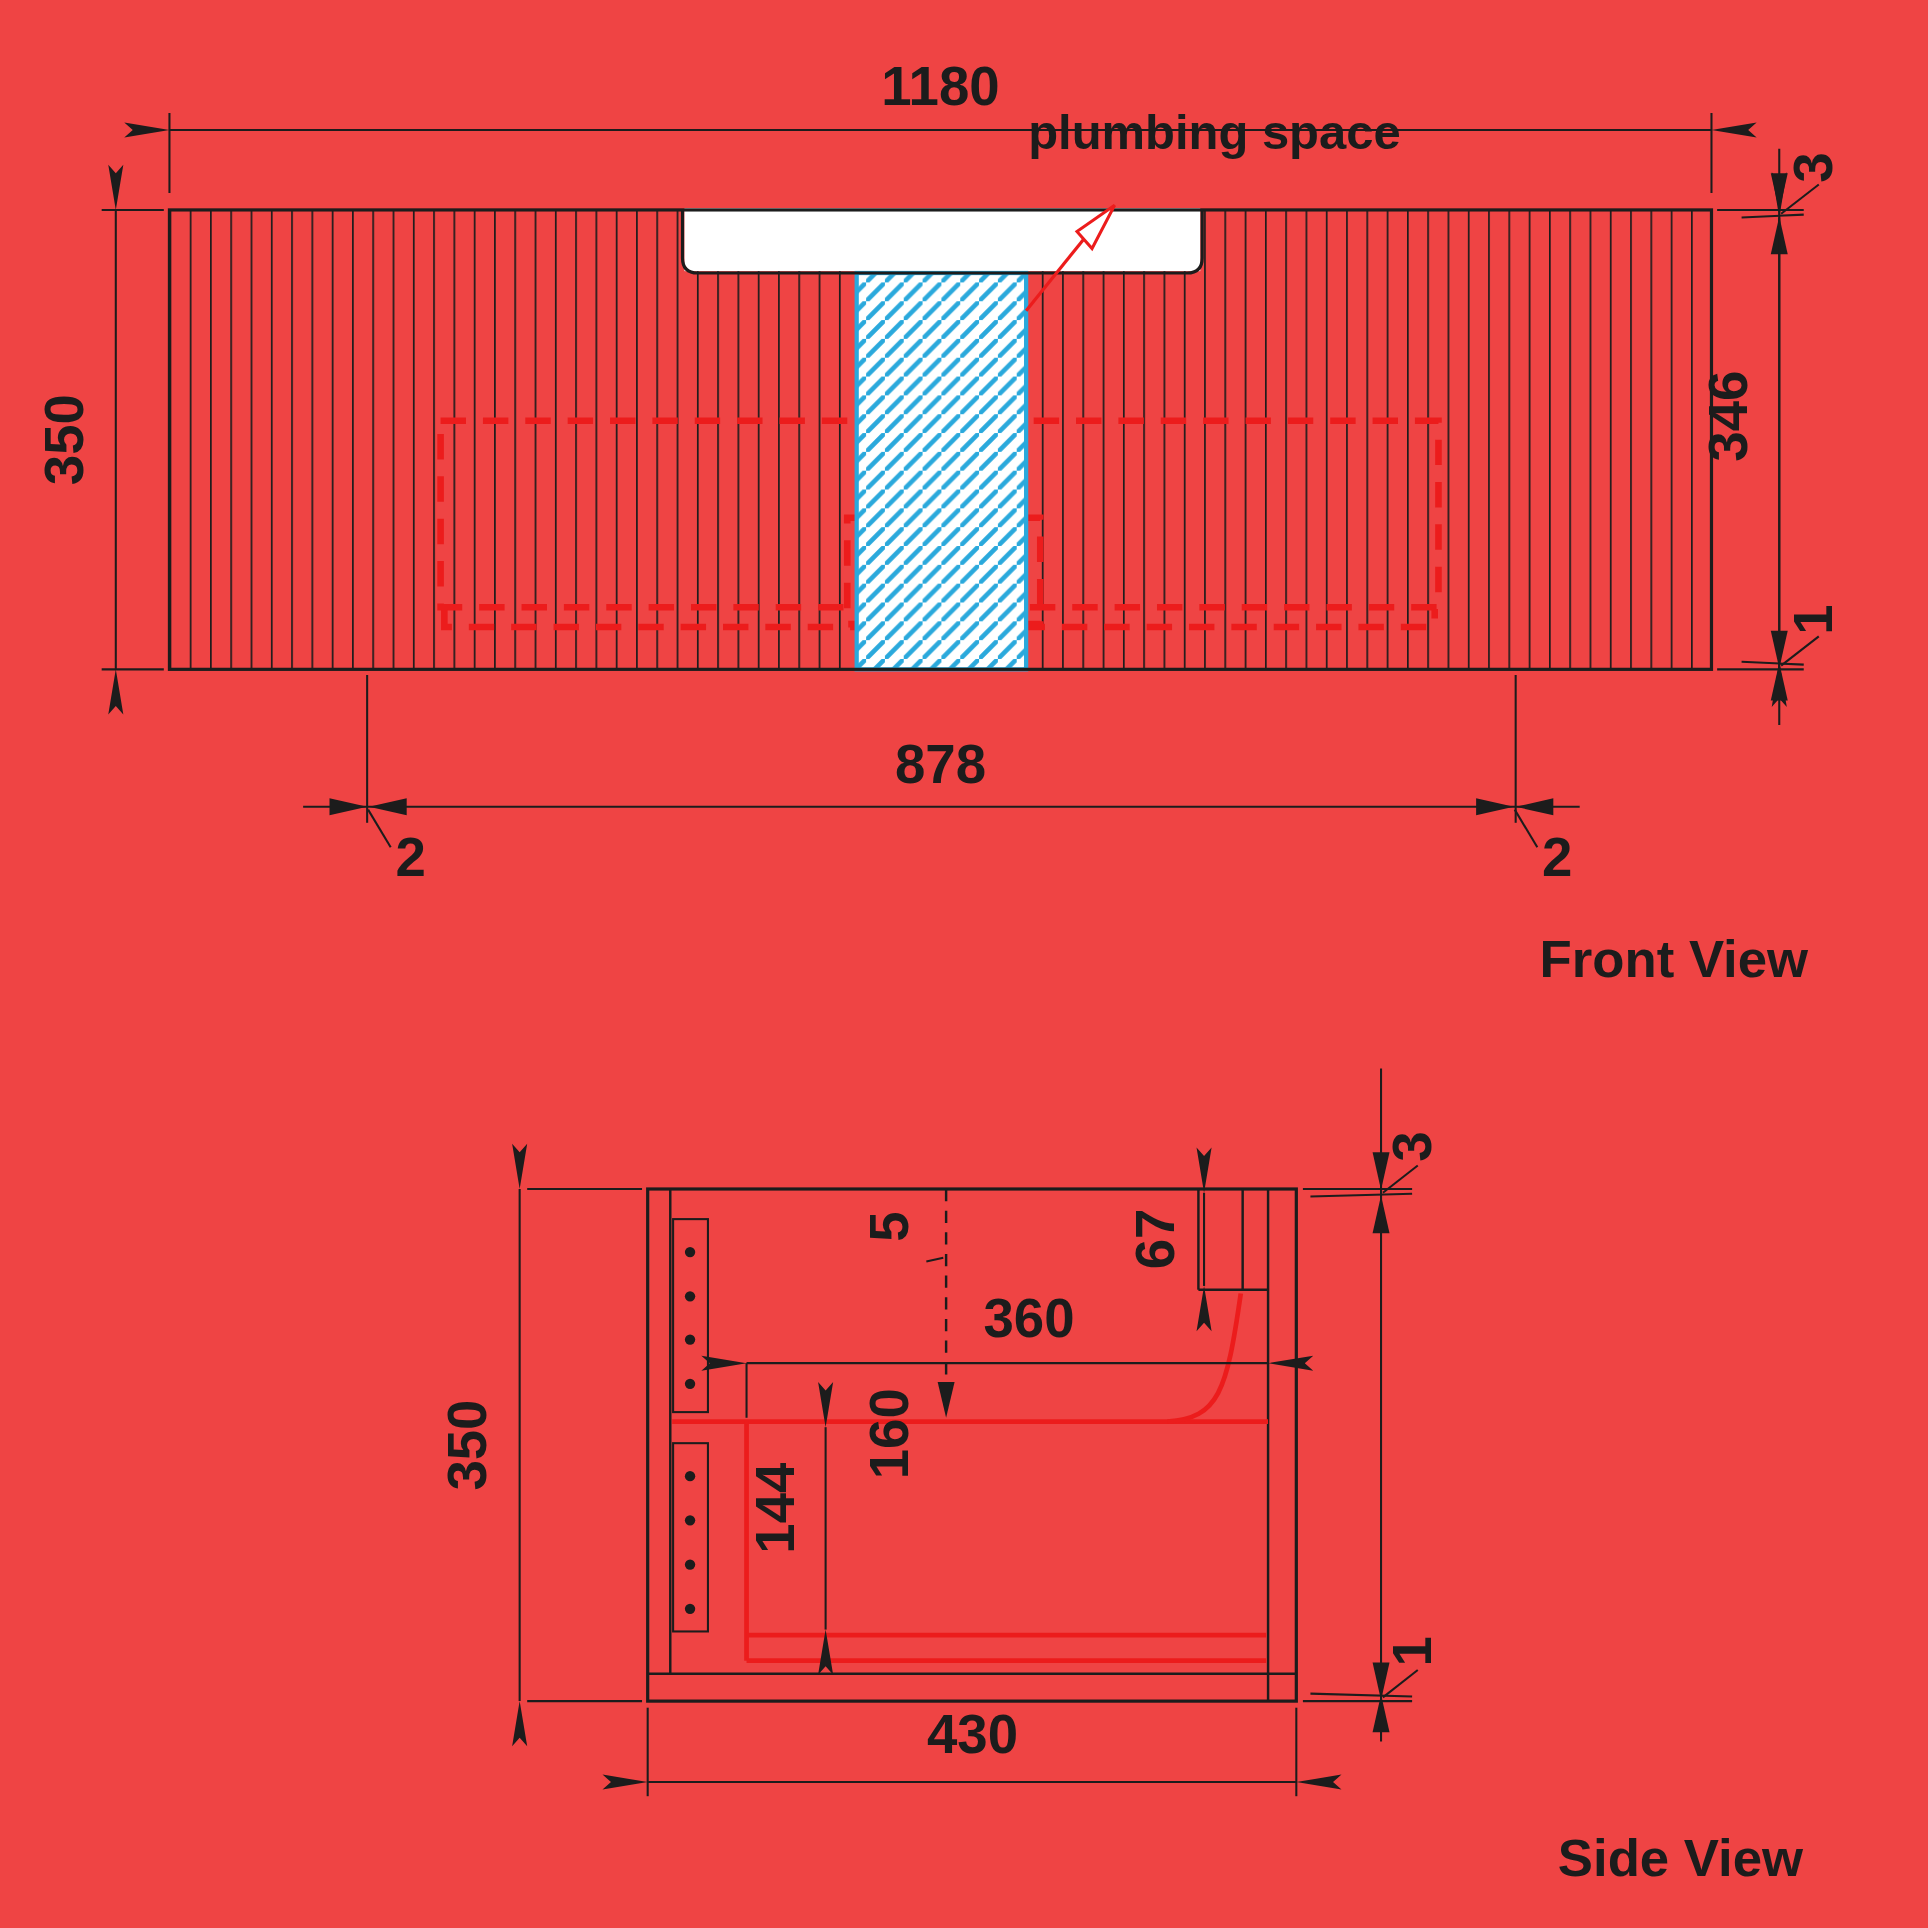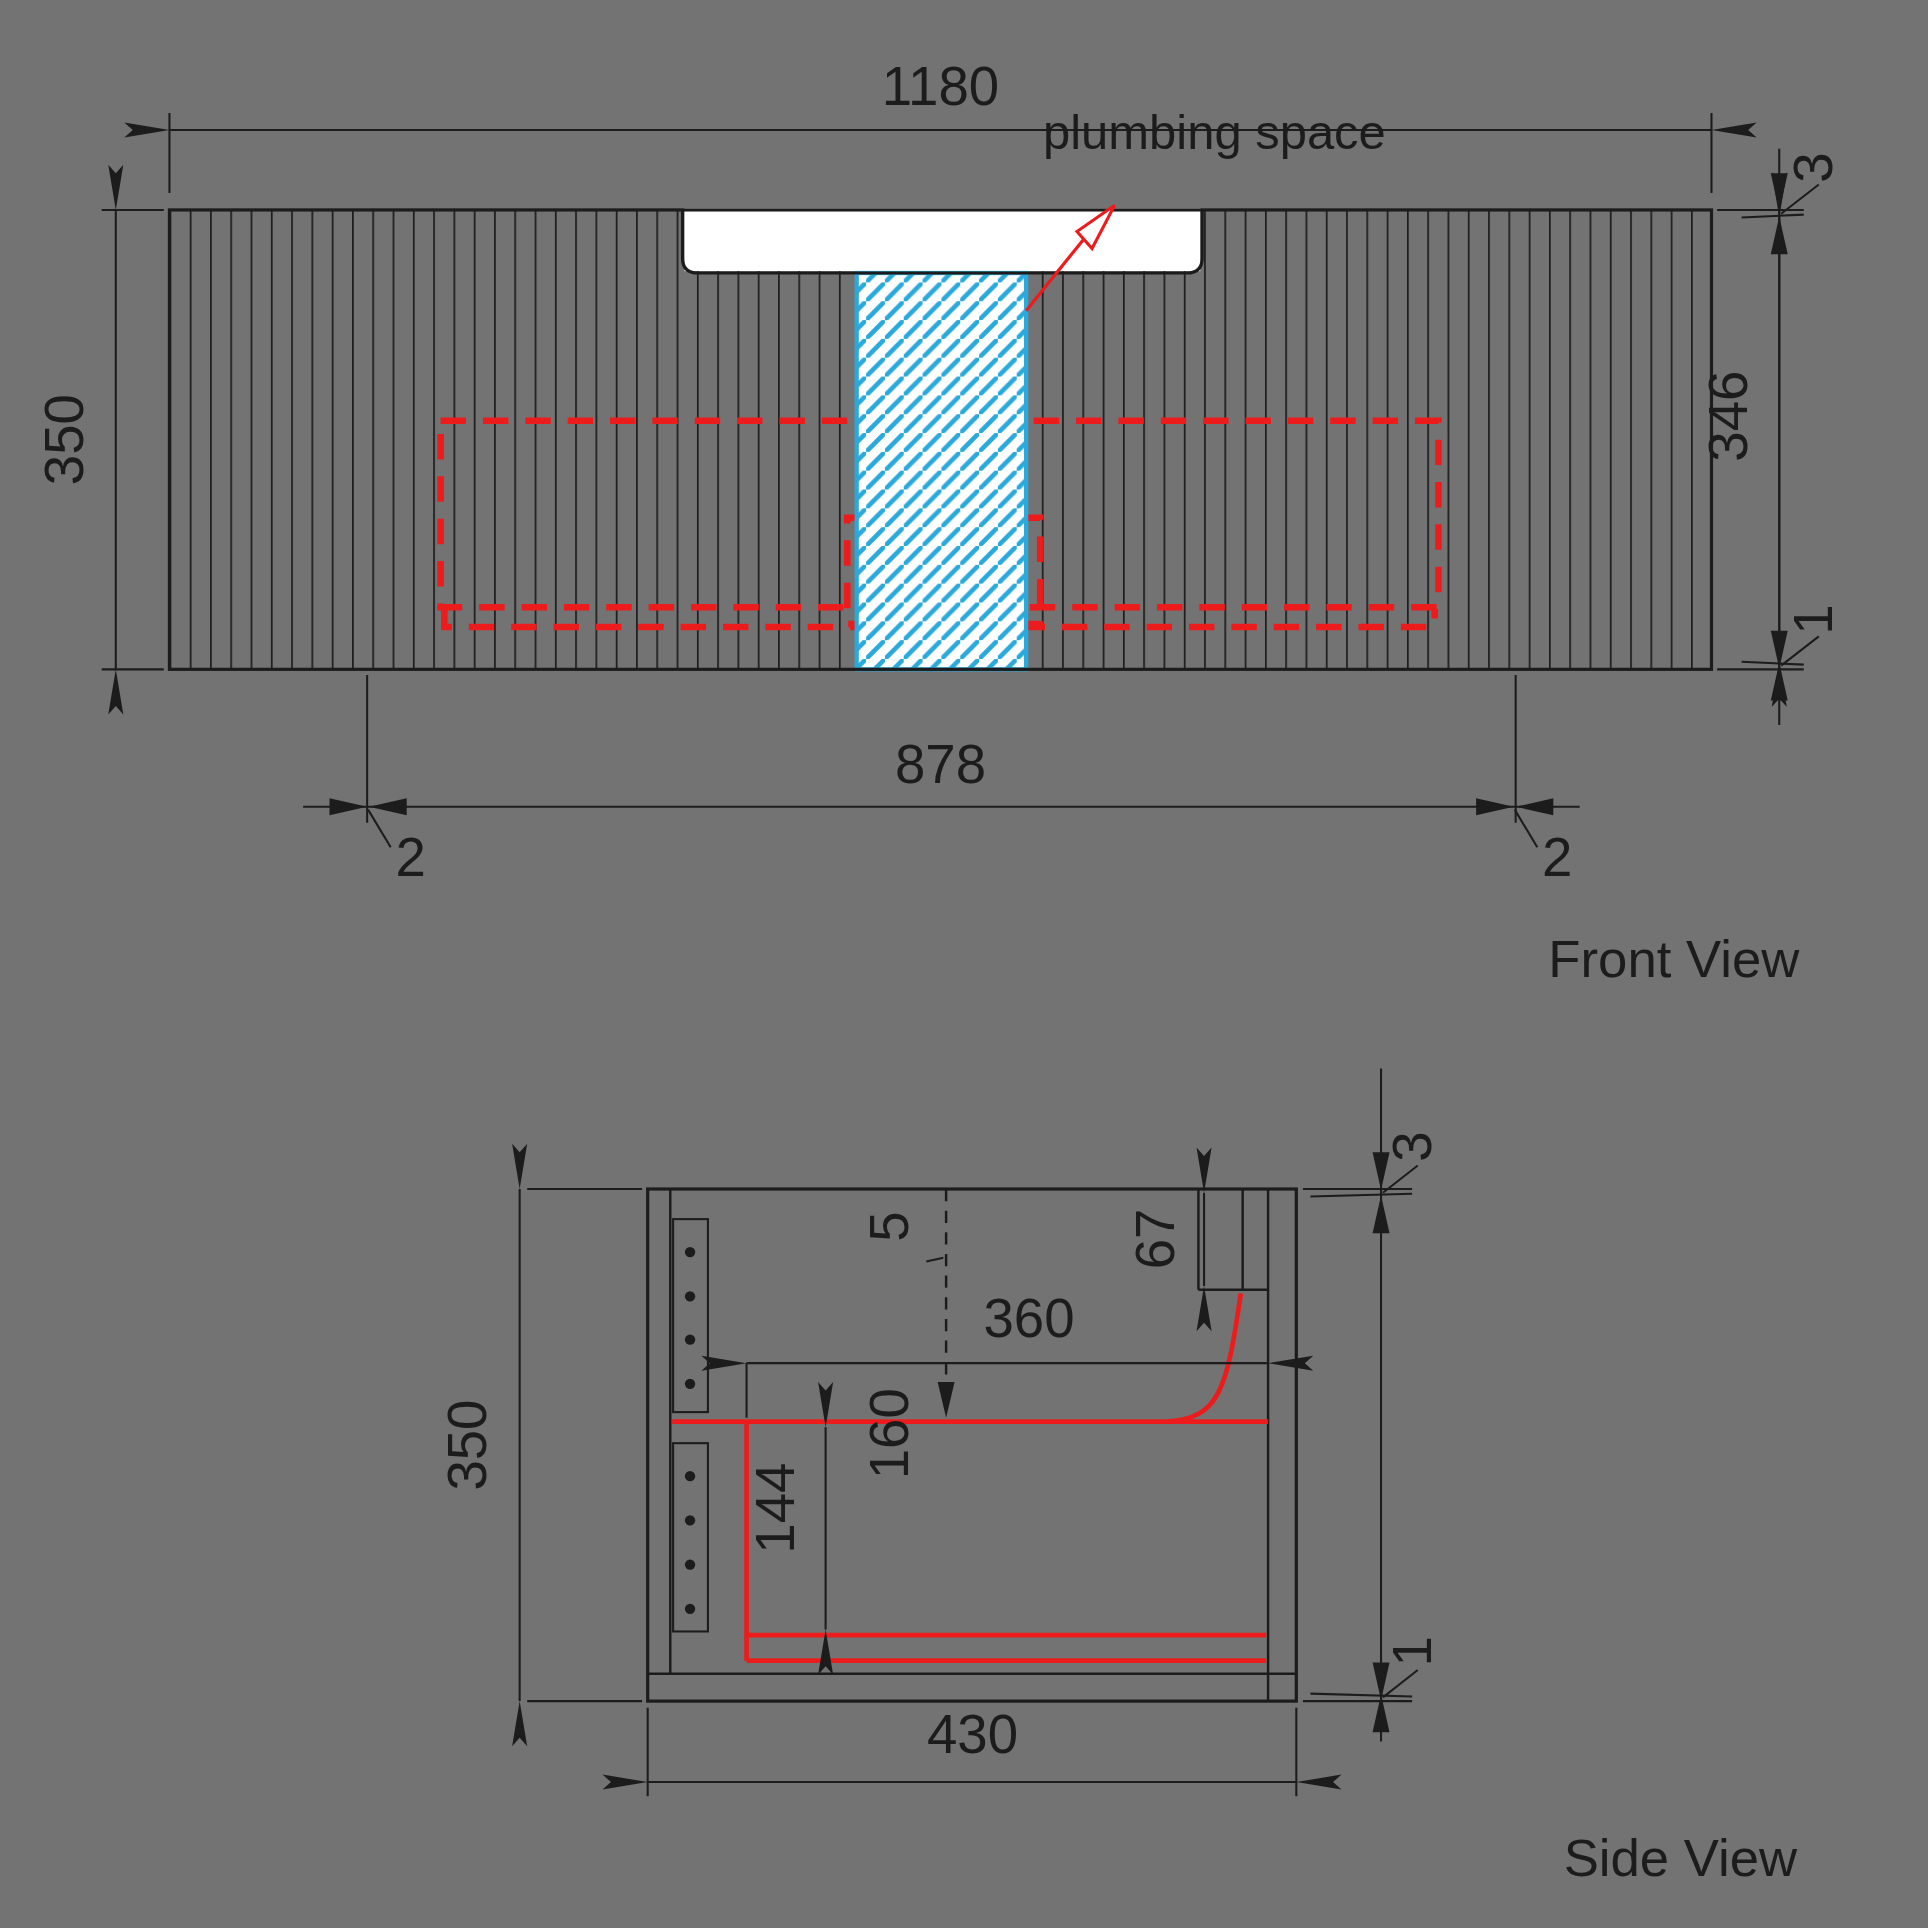--- a/index.html
+++ b/index.html
@@ -1,16 +1,16 @@
 <!DOCTYPE html>
 <html style="font-size:15px"><head>
 <meta charset="utf-8">
 <style>
   html,body{margin:0;padding:0;background:#ffffff;}
-  .stage{width:1928px;height:1928px;position:relative;background:#737373;font-family:"Liberation Sans",sans-serif;}
+  .stage{width:1928px;height:1928px;position:relative;background:#ef4444;font-family:"Liberation Sans",sans-serif;font-weight:bold;}
   svg{display:block;}
   .ln      {stroke:#1c1c1c;fill:none;stroke-width:3.4;}
   .lnmid   {stroke:#1c1c1c;fill:none;stroke-width:2.6;}
   .lnthin  {stroke:#1c1c1c;fill:none;stroke-width:2.2;}
   .dimln   {stroke:#1c1c1c;fill:none;stroke-width:2.2;}
   .dashln  {stroke:#1c1c1c;fill:none;stroke-width:2.6;stroke-dasharray:13 10;}
   .arr     {fill:#1c1c1c;stroke:none;}
   .redln   {stroke:#ec1c1c;fill:none;stroke-width:5;}
   .reddash {stroke:#ec1c1c;fill:none;stroke-width:7;stroke-dasharray:27 18;}
   .redthin {stroke:#ec1c1c;fill:none;stroke-width:3.4;}

